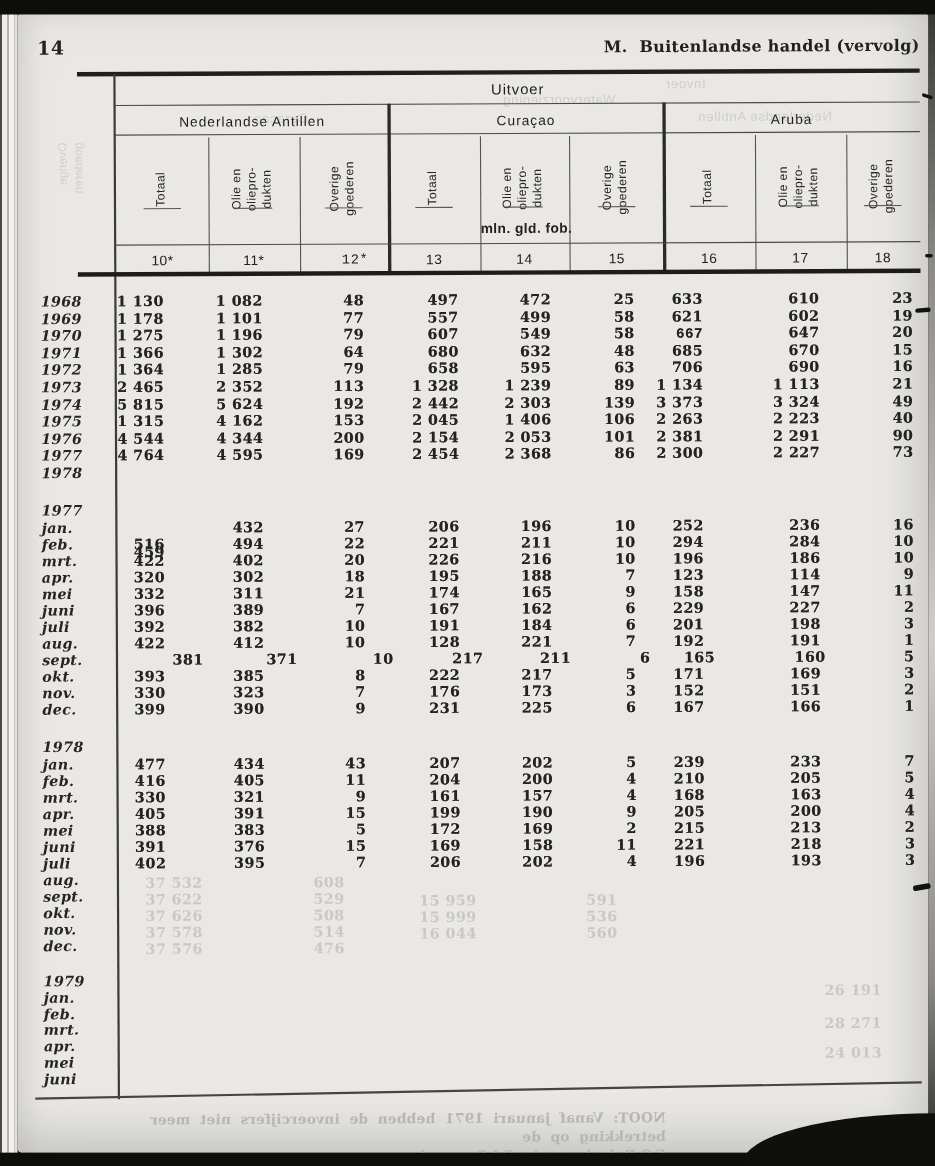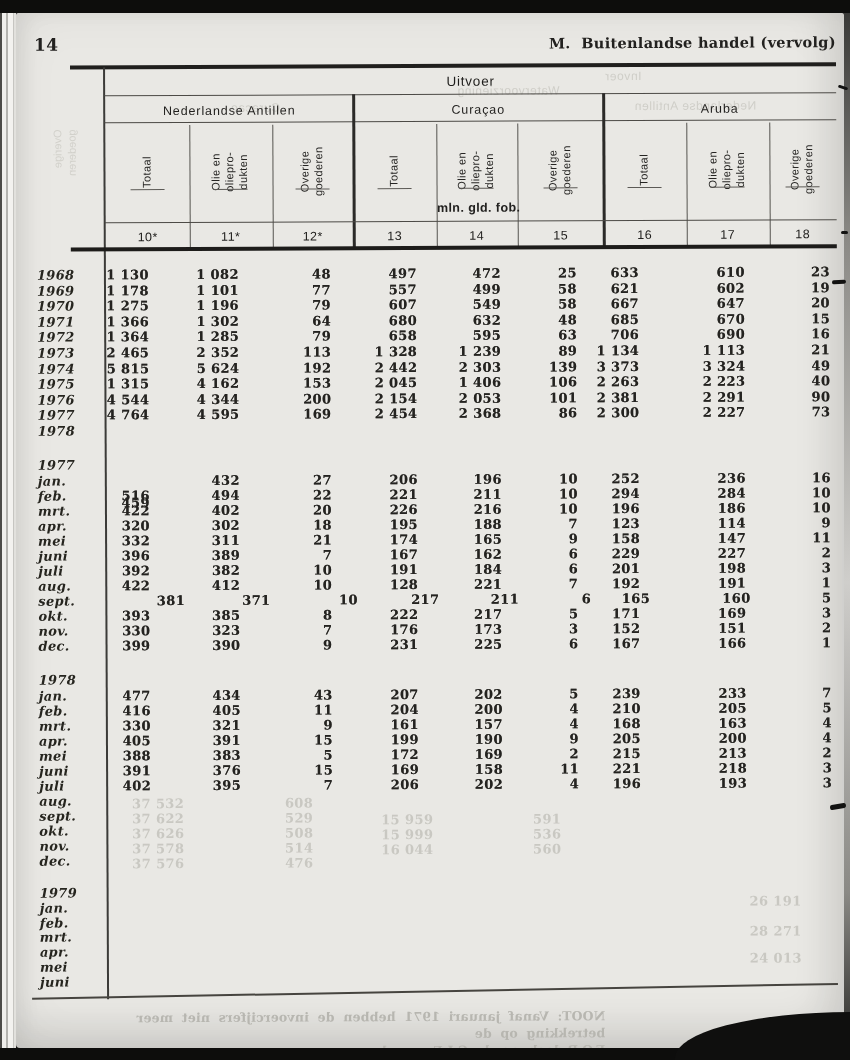--- a/index.html
+++ b/index.html
@@ -180,21 +180,21 @@
     <div class="tick" style="left:545px;"></div>
     <div class="tick" style="left:629px;"></div>
     <div class="tick" style="left:712px;"></div>
     <div class="tick" style="left:787px;"></div>
 
     <div class="unit">mln. gld. fob.</div>
     <div class="hline" style="left:106px;top:221px;width:732px;"></div>
 
     <div class="cnum" style="left:117px;">10*</div>
     <div class="cnum" style="left:200px;">11*</div>
-    <div class="cnum" style="left:282px;">12*</div>
+    <div class="cnum" style="left:292px;font-family:Liberation Mono, monospace;">12*</div>
     <div class="cnum" style="left:364px;">13</div>
     <div class="cnum" style="left:446px;">14</div>
     <div class="cnum" style="left:530px;">15</div>
     <div class="cnum" style="left:614px;">16</div>
     <div class="cnum" style="left:697px;">17</div>
     <div class="cnum" style="left:772px;">18</div>
 
     <div class="rule-heavy"></div>
 
     <div id="rows">
@@ -223,21 +223,21 @@
           <div class="vcellnum" style="width: 85px;">19</div>
         </div>
         <div class="rowlabel" style="top: 297.2px;">1970</div>
         <div class="datarow" style="top: 297.2px;">
           <div class="vcellnum" style="width: 43px;">1 275</div>
           <div class="vcellnum" style="width: 90px;">1 196</div>
           <div class="vcellnum" style="width: 92px;">79</div>
           <div class="vcellnum" style="width: 86px;">607</div>
           <div class="vcellnum" style="width: 84px;">549</div>
           <div class="vcellnum" style="width: 76px;">58</div>
-          <div class="vcellnum" style="width: 62px;">667</div>
+          <div class="vcellnum" style="width: 62px; font-family: Liberation Mono, monospace;">667</div>
           <div class="vcellnum" style="width: 106px;">647</div>
           <div class="vcellnum" style="width: 85px;">20</div>
         </div>
         <div class="rowlabel" style="top: 312.8px;">1971</div>
         <div class="datarow" style="top: 312.8px;">
           <div class="vcellnum" style="width: 43px;">1 366</div>
           <div class="vcellnum" style="width: 90px;">1 302</div>
           <div class="vcellnum" style="width: 92px;">64</div>
           <div class="vcellnum" style="width: 86px;">680</div>
           <div class="vcellnum" style="width: 84px;">632</div>

